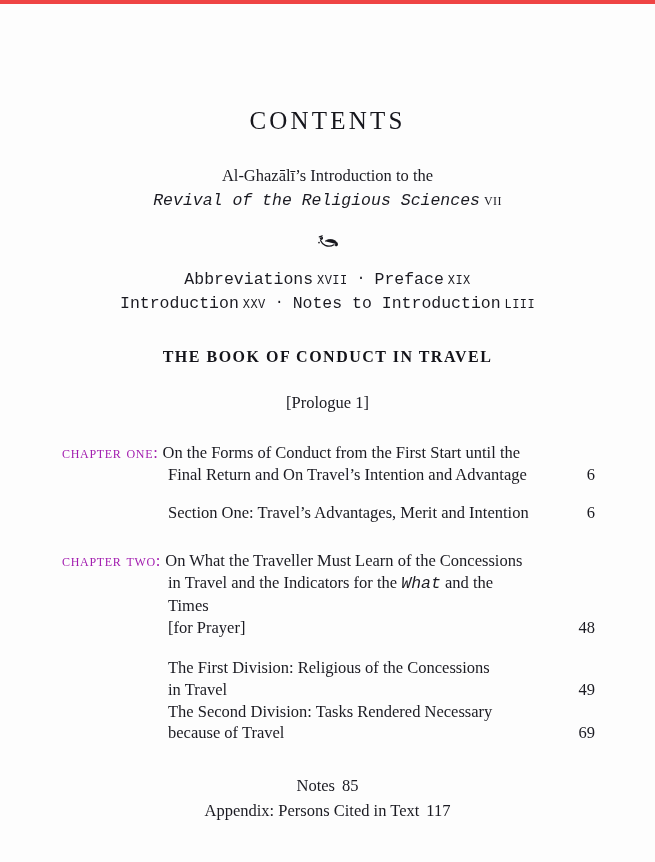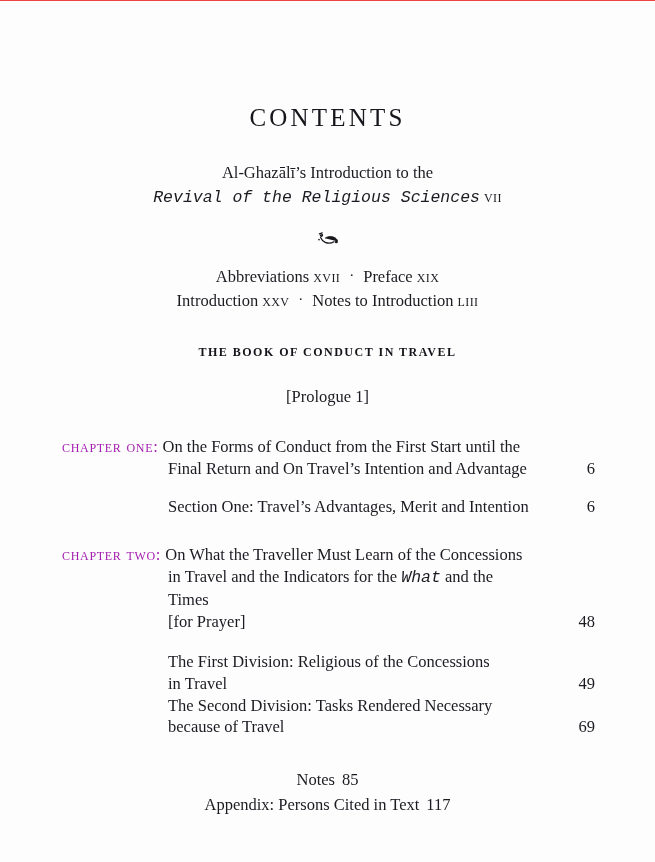--- a/index.html
+++ b/index.html
@@ -14,21 +14,21 @@
     color: #1b1b22;
     overflow: hidden;
     position: relative;
   }
   .page {
     position: relative;
     width: 655px;
     height: 862px;
     box-sizing: border-box;
     background: #fdfdfd;
-    border-top: 1px solid #ef4444;
+    border-top: 4px solid #ef4444;
   }
 
   
   .contents-title {
     text-align: center;
     font-size: 25px;
     letter-spacing: 3.2px;
     font-weight: normal;
     margin: 0;
     padding-top: 103px;
@@ -63,33 +63,33 @@
     color: #16161c;
   }
   .ornament svg { vertical-align: middle; }
 
   
   .abbrev-block {
     text-align: center;
     margin-top: 14px;
     line-height: 1.45;
   }
-  .abbrev-block .fm-line { font-size: 16.5px; }
+  .abbrev-block .fm-line { font-size: 16.5px; font-family: Liberation Mono, monospace; }
   .dot-sep {
     display: inline-block;
     padding: 0 9px;
     font-size: 15px;
     vertical-align: 2px;
   }
 
   
   .book-title {
     text-align: center;
     margin-top: 32px;
-    font-size: 12px;
+    font-size: 16px;
     font-weight: bold;
     letter-spacing: 1.5px;
     color: #14141a;
   }
 
   
   .prologue {
     text-align: center;
     margin-top: 27px;
     font-size: 16.5px;

